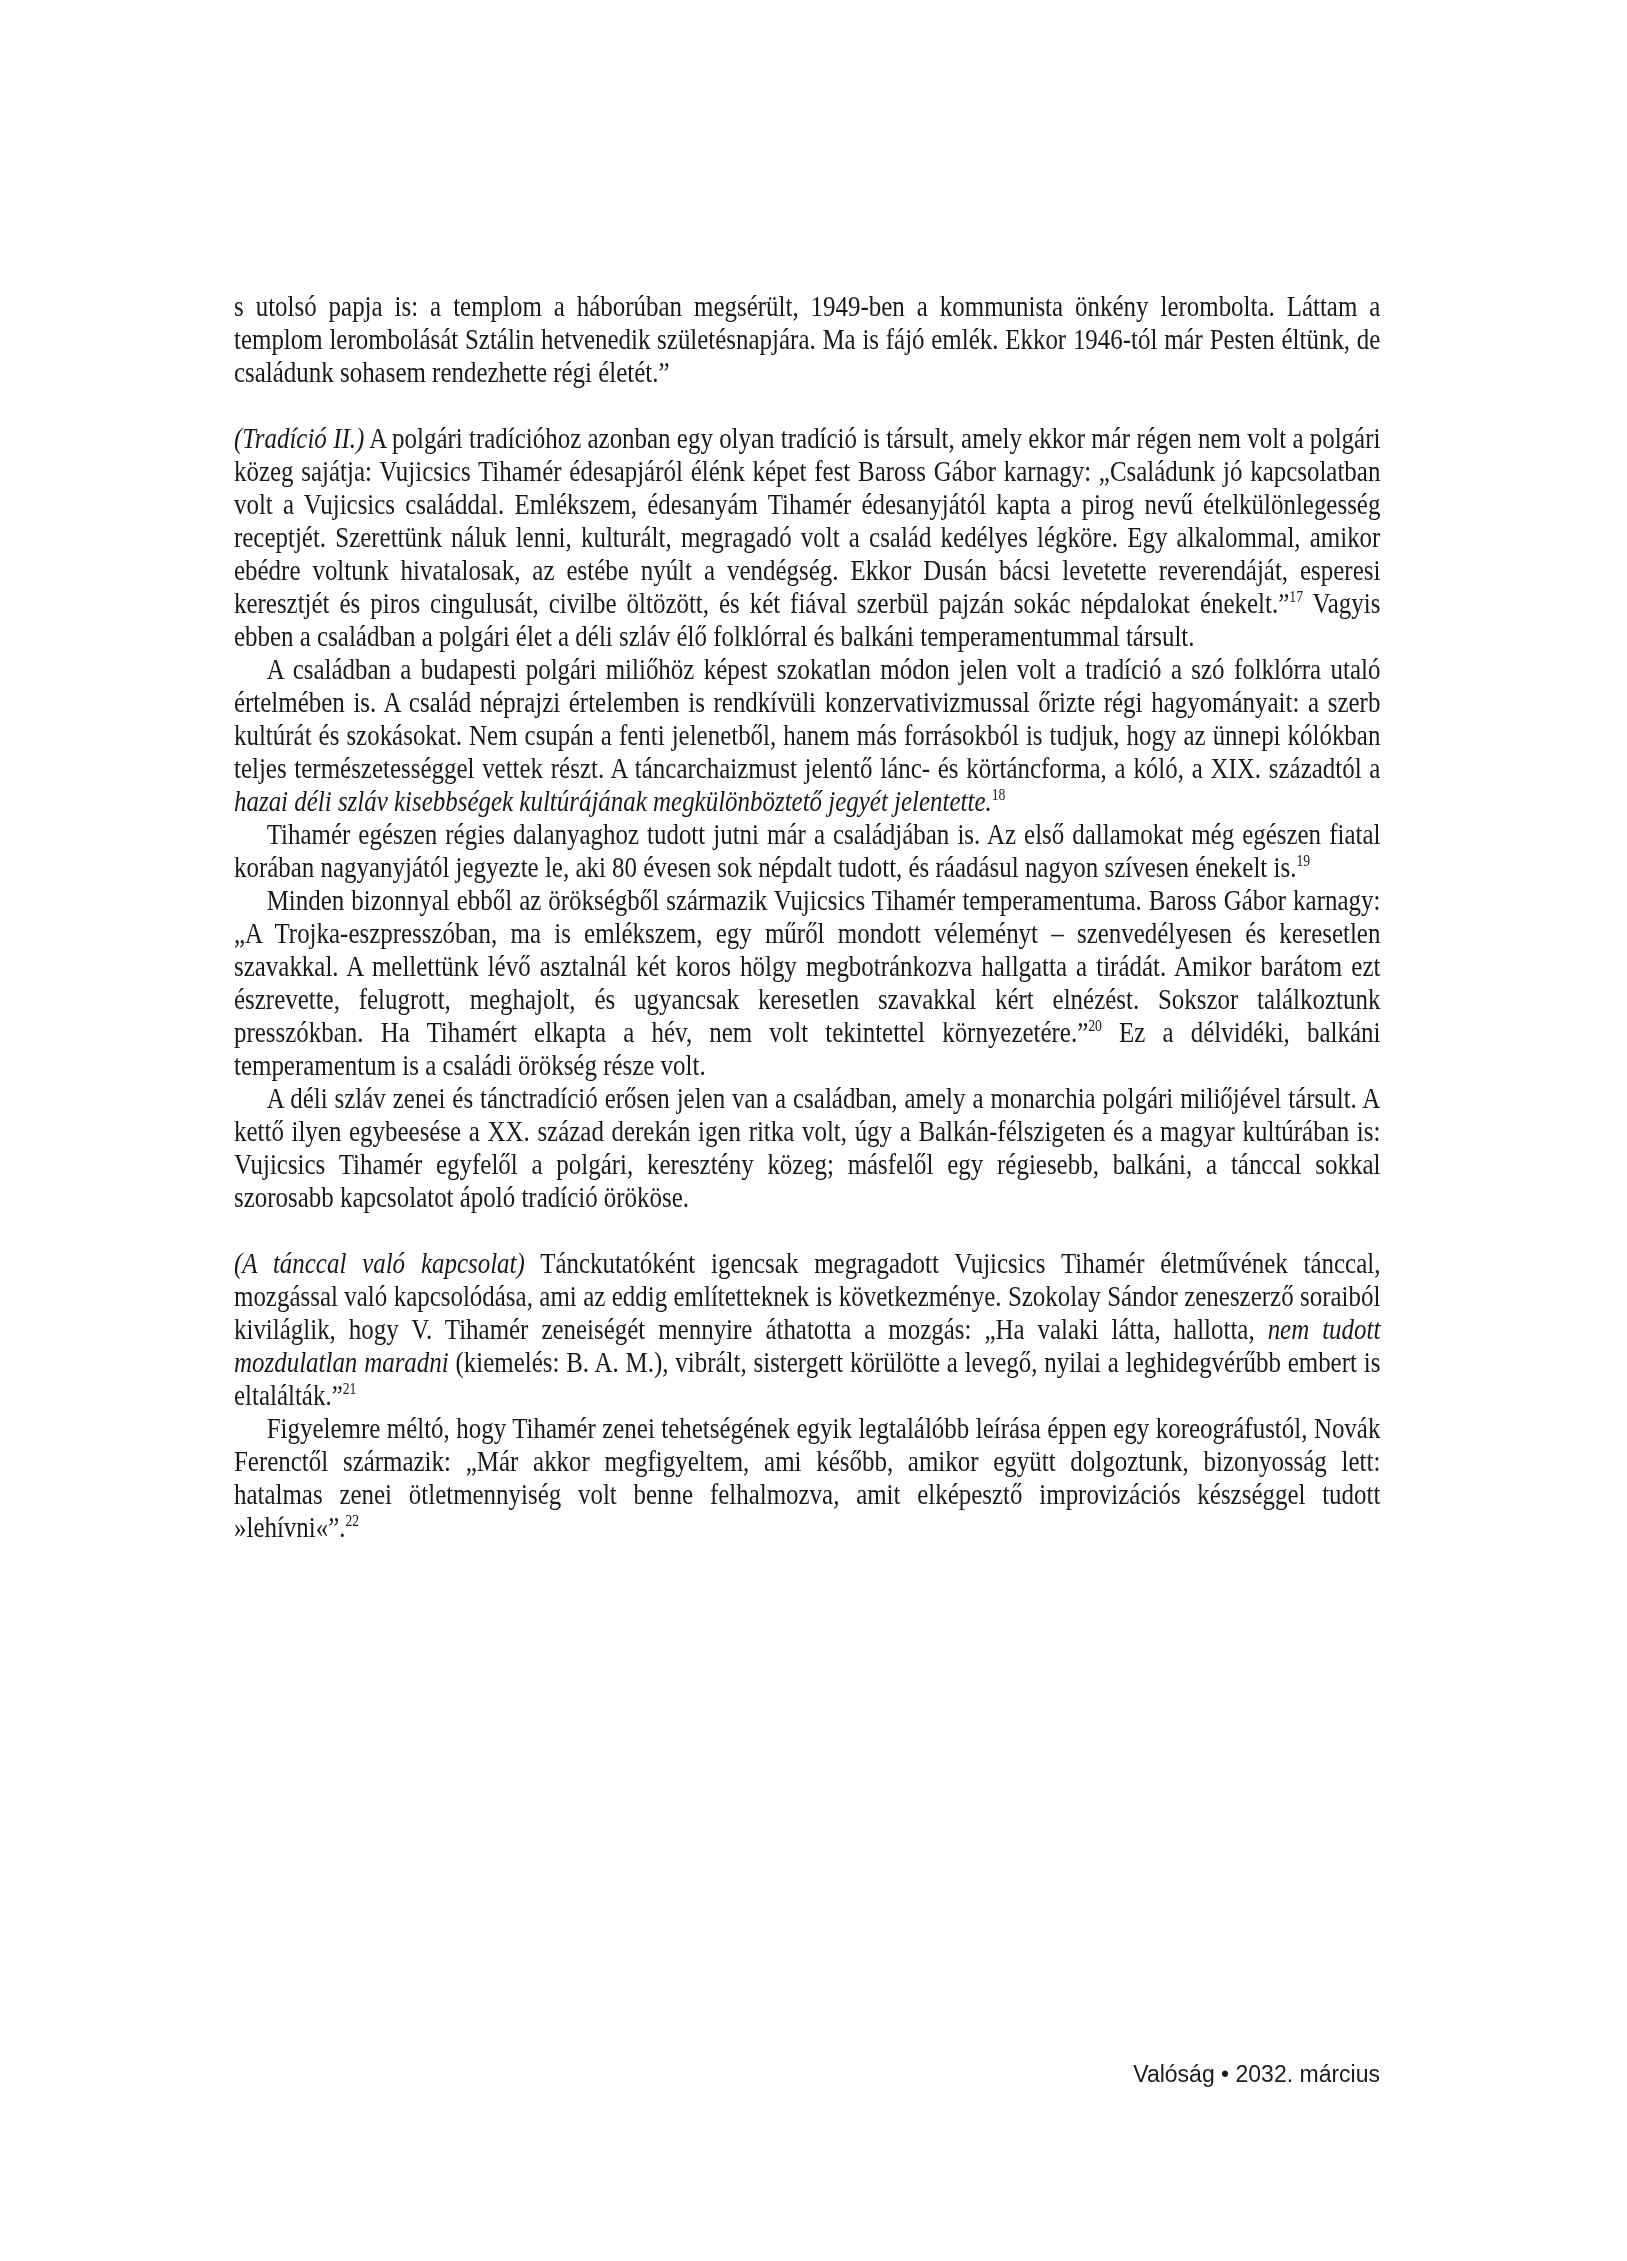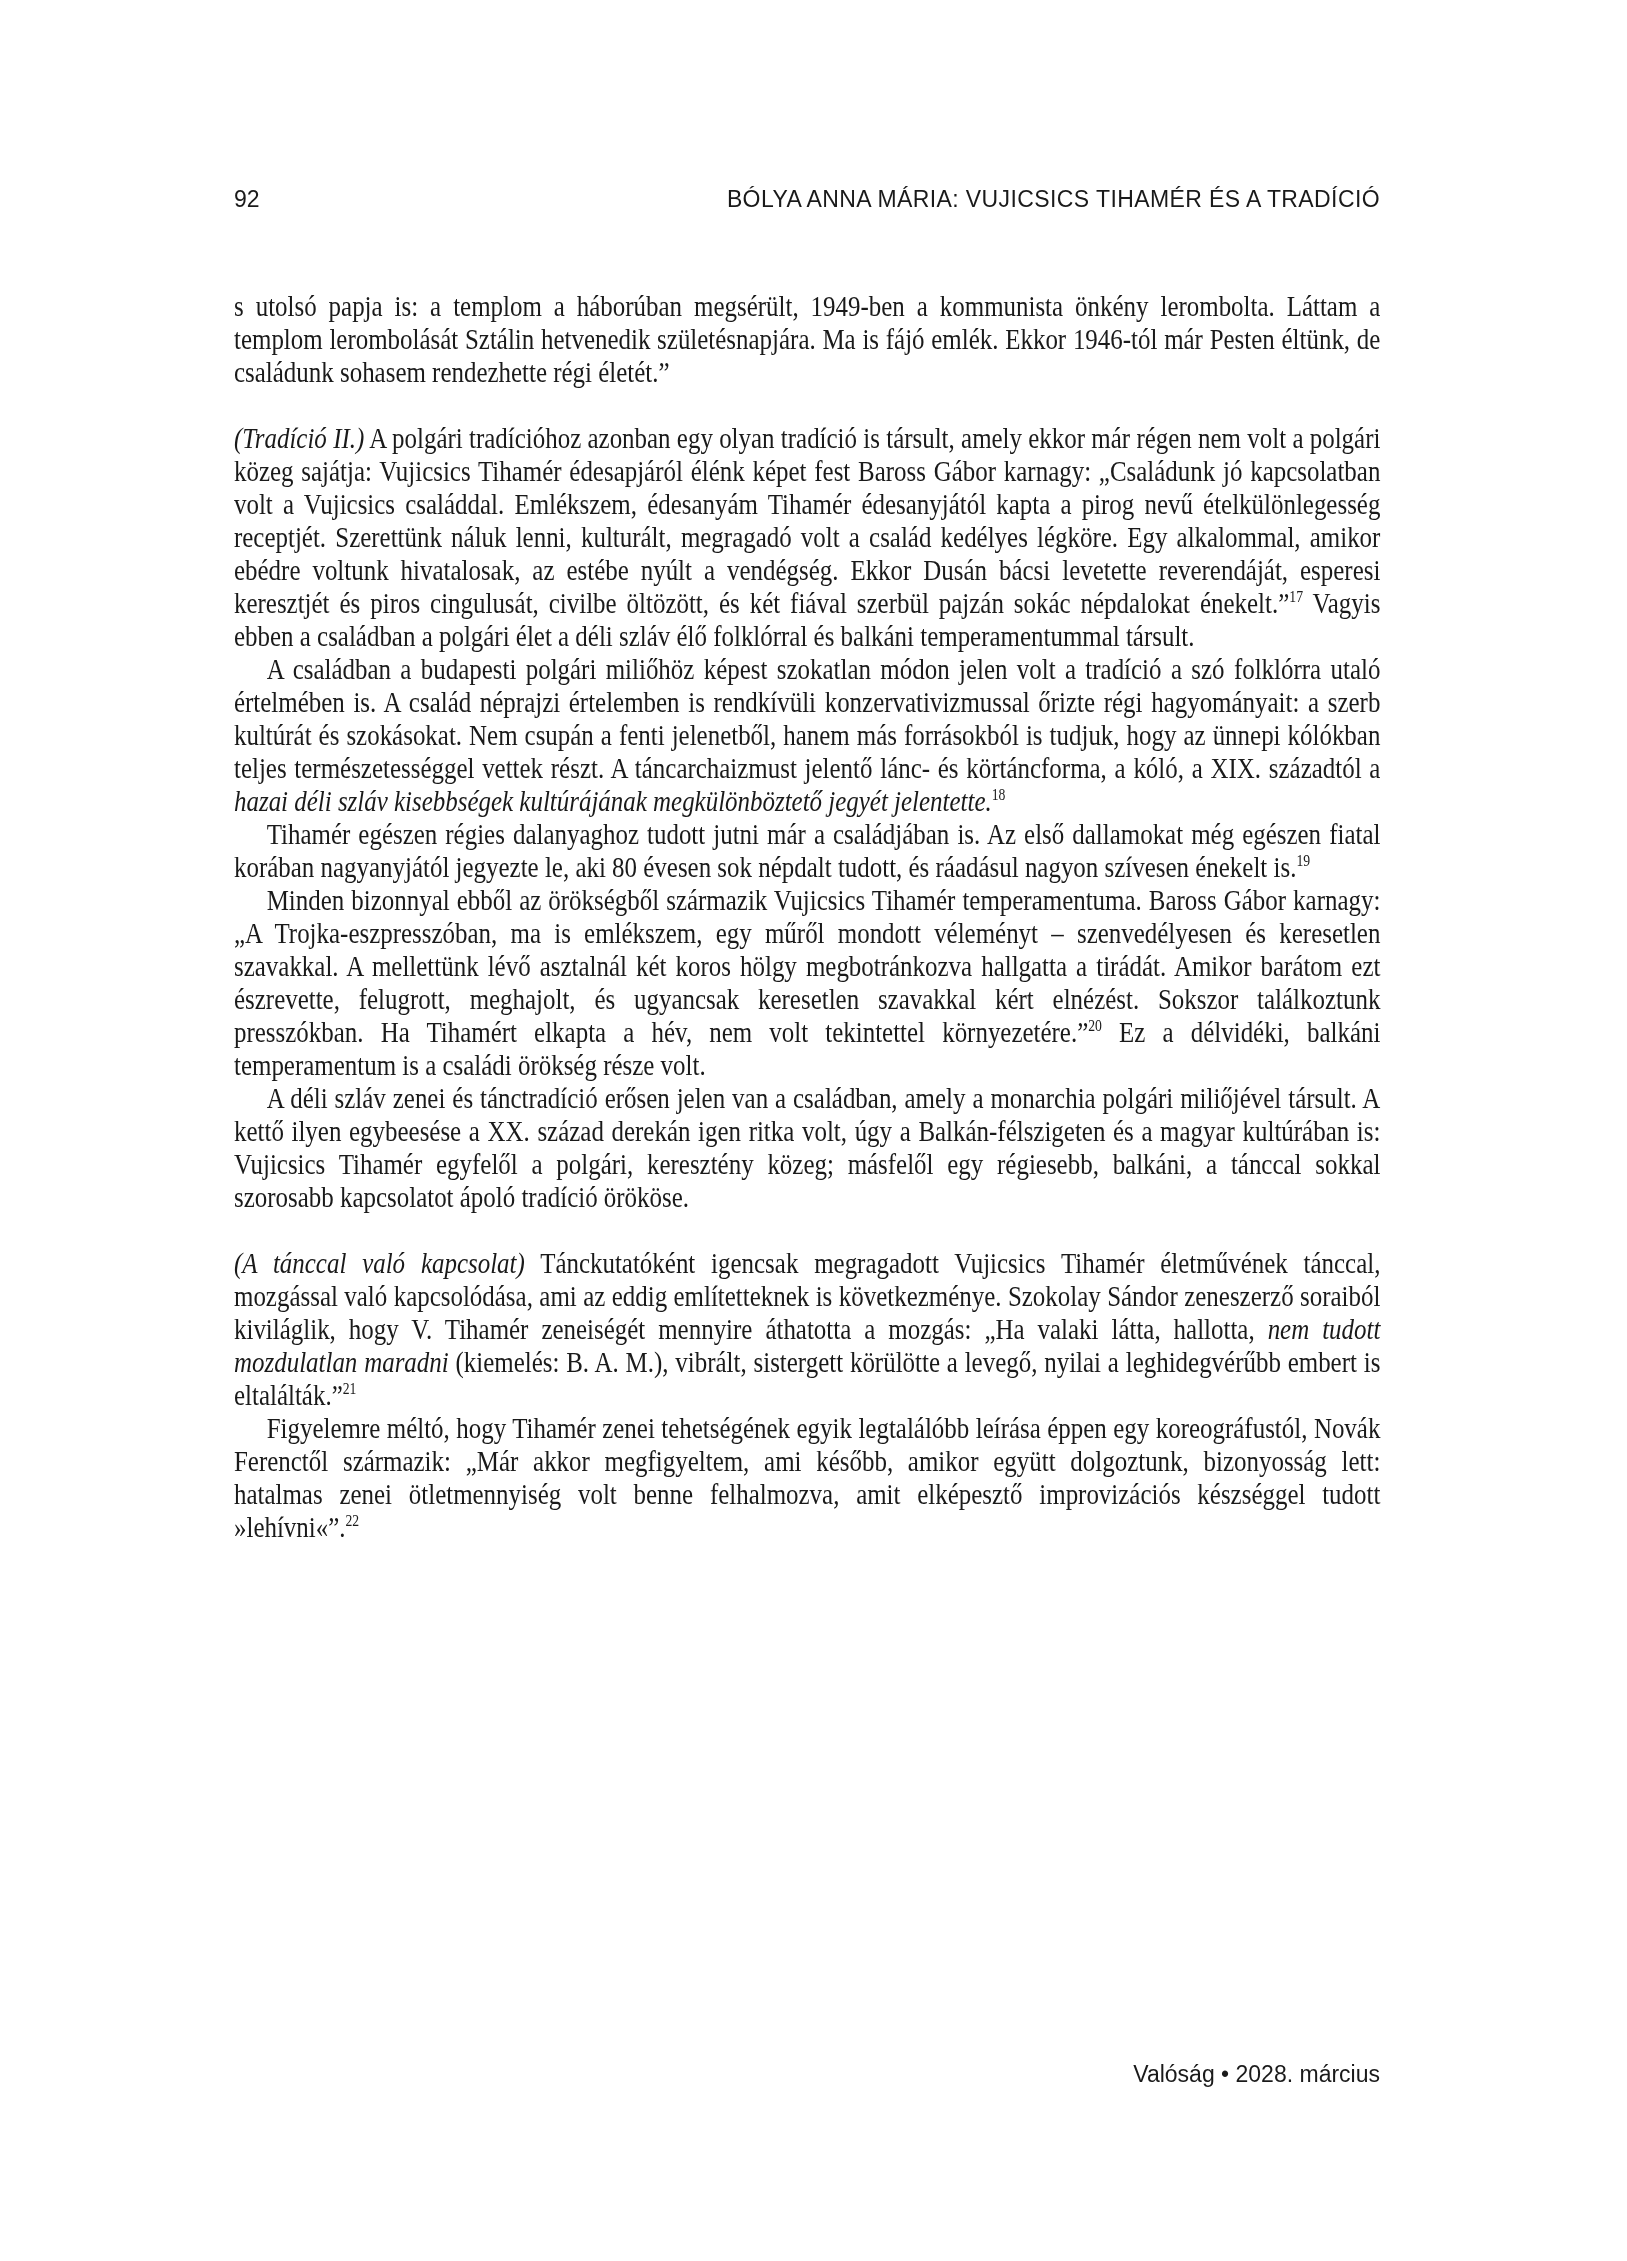--- a/index.html
+++ b/index.html
@@ -24,38 +24,34 @@
     sup { font-size: 0.55em; vertical-align: 0.7em; line-height: 0; }
     .footer {
       position: absolute; top: 2061px; right: 0;
       font-family: "Liberation Sans", sans-serif; font-size: 23px; color: #1a1a1a;
     }
   </style>
 </head>
 <body>
 
 <div class="page">
-  <div class="running-head">
-    <span>92</span>
-    <span class="title">BÓLYA ANNA MÁRIA: VUJICSICS TIHAMÉR ÉS A TRADÍCIÓ</span>
-  </div>
 
   <div class="body-text">
     <p><span>s utolsó papja is: a templom a háborúban megsérült, 1949-ben a kommunista önkény lerombolta. Láttam a templom lerombolását Sztálin hetvenedik születésnapjára. Ma is fájó emlék. Ekkor 1946-tól már Pesten éltünk, de családunk sohasem rendezhette régi életét.”</span></p>
 
     <p class="section"><i>(Tradíció II.)</i><span> A polgári tradícióhoz azonban egy olyan tradíció is társult, amely ekkor már régen nem volt a polgári közeg sajátja: Vujicsics Tihamér édesapjáról élénk képet fest Baross Gábor karnagy: „Családunk jó kapcsolatban volt a Vujicsics családdal. Emlékszem, édesanyám Tihamér édesanyjától kapta a pirog nevű ételkülönlegesség receptjét. Szerettünk náluk lenni, kulturált, megragadó volt a család kedélyes légköre. Egy alkalommal, amikor ebédre voltunk hivatalosak, az estébe nyúlt a vendégség. Ekkor Dusán bácsi levetette reverendáját, esperesi keresztjét és piros cingulusát, civilbe öltözött, és két fiával szerbül pajzán sokác népdalokat énekelt.”</span><sup>17</sup><span> Vagyis ebben a családban a polgári élet a déli szláv élő folklórral és balkáni temperamentummal társult.</span></p>
 
     <p class="indent"><span>A családban a budapesti polgári miliőhöz képest szokatlan módon jelen volt a tradíció a szó folklórra utaló értelmében is. A család néprajzi értelemben is rendkívüli konzervativizmussal őrizte régi hagyományait: a szerb kultúrát és szokásokat. Nem csupán a fenti jelenetből, hanem más forrásokból is tudjuk, hogy az ünnepi kólókban teljes természetességgel vettek részt. A táncarchaizmust jelentő lánc- és körtáncforma, a kóló, a XIX. századtól a </span><i>hazai déli szláv kisebbségek kultúrájának megkülönböztető jegyét jelentette.</i><sup>18</sup></p>
 
     <p class="indent"><span>Tihamér egészen régies dalanyaghoz tudott jutni már a családjában is. Az első dallamokat még egészen fiatal korában nagyanyjától jegyezte le, aki 80 évesen sok népdalt tudott, és ráadásul nagyon szívesen énekelt is.</span><sup>19</sup></p>
 
     <p class="indent"><span>Minden bizonnyal ebből az örökségből származik Vujicsics Tihamér temperamentuma. Baross Gábor karnagy: „A Trojka-eszpresszóban, ma is emlékszem, egy műről mondott véleményt – szenvedélyesen és keresetlen szavakkal. A mellettünk lévő asztalnál két koros hölgy megbotránkozva hallgatta a tirádát. Amikor barátom ezt észrevette, felugrott, meghajolt, és ugyancsak keresetlen szavakkal kért elnézést. Sokszor találkoztunk presszókban. Ha Tihamért elkapta a hév, nem volt tekintettel környezetére.”</span><sup>20</sup><span> Ez a délvidéki, balkáni temperamentum is a családi örökség része volt.</span></p>
 
     <p class="indent"><span>A déli szláv zenei és tánctradíció erősen jelen van a családban, amely a monarchia polgári miliőjével társult. A kettő ilyen egybeesése a XX. század derekán igen ritka volt, úgy a Balkán-félszigeten és a magyar kultúrában is: Vujicsics Tihamér egyfelől a polgári, keresztény közeg; másfelől egy régiesebb, balkáni, a tánccal sokkal szorosabb kapcsolatot ápoló tradíció örököse.</span></p>
 
     <p class="section"><i>(A tánccal való kapcsolat)</i><span> Tánckutatóként igencsak megragadott Vujicsics Tihamér életművének tánccal, mozgással való kapcsolódása, ami az eddig említetteknek is következménye. Szokolay Sándor zeneszerző soraiból kiviláglik, hogy V. Tihamér zeneiségét mennyire áthatotta a mozgás: „Ha valaki látta, hallotta, </span><i>nem tudott mozdulatlan maradni</i><span> (kiemelés: B. A. M.), vibrált, sistergett körülötte a levegő, nyilai a leghidegvérűbb embert is eltalálták.”</span><sup>21</sup></p>
 
     <p class="indent"><span>Figyelemre méltó, hogy Tihamér zenei tehetségének egyik legtalálóbb leírása éppen egy koreográfustól, Novák Ferenctől származik: „Már akkor megfigyeltem, ami később, amikor együtt dolgoztunk, bizonyosság lett: hatalmas zenei ötletmennyiség volt benne felhalmozva, amit elképesztő improvizációs készséggel tudott »lehívni«”.</span><sup>22</sup></p>
   </div>
 
-  <div class="footer">Valóság • 2028. március</div>
+  <div class="footer">Valóság • 2032. március</div>
 </div>
 
 
 </body></html>

